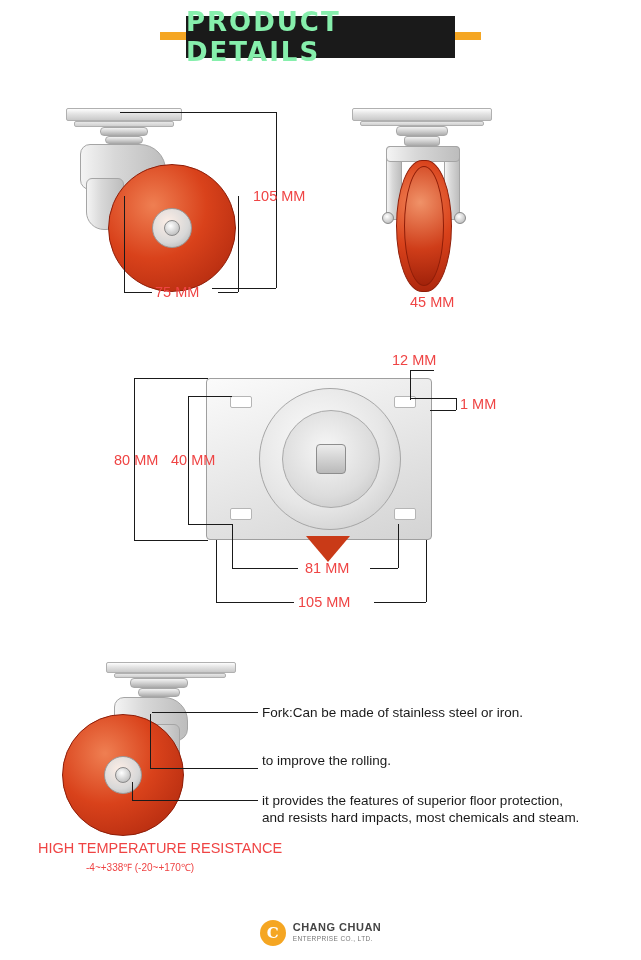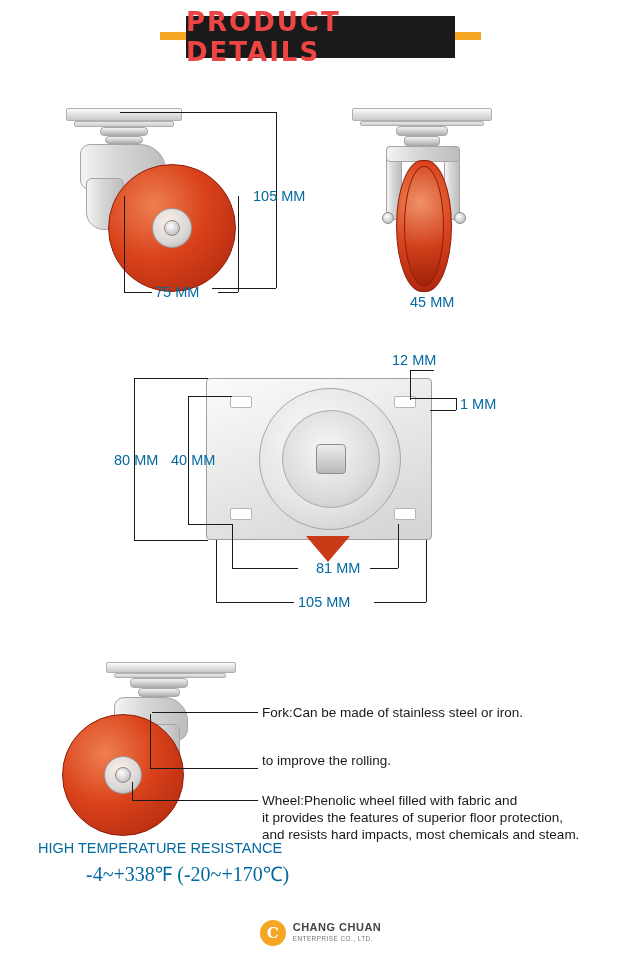--- a/index.html
+++ b/index.html
@@ -17,32 +17,32 @@
   .header {
     position: absolute; top: 16px; left: 0; width: 641px; height: 42px;
   }
   .header .bar-left, .header .bar-right {
     position: absolute; top: 16px; height: 8px; background: #f5a623;
   }
   .header .bar-left { left: 160px; width: 36px; }
   .header .bar-right { right: 160px; width: 36px; }
   .header .title-box {
     position: absolute; left: 186px; top: 0; width: 269px; height: 42px;
-    background: #1a1a1a; color: #ef4444;
+    background: #1a1a1a; color: #86efac;
     display: flex; align-items: center; justify-content: center;
     letter-spacing: 2px;
     font-size: 26px; font-weight: bold;
     font-family: "DejaVu Sans", sans-serif;
   }
 
   
   .lbl {
     position: absolute;
     font-size: 14.5px;
-    color: #0369a1;
+    color: #ef4444;
     white-space: nowrap;
   }
   .line-h { position: absolute; height: 1px; background: #1a1a1a; }
   .line-v { position: absolute; width: 1px; background: #1a1a1a; }
 
   
   .caster { position: absolute; }
 
   .topplate {
     position: absolute;
@@ -211,21 +211,21 @@
 
   <div class="line-h" style="left:188px; top:396px; width:44px;"></div>
   <div class="line-v" style="left:188px; top:396px; height:128px;"></div>
   <div class="line-h" style="left:188px; top:524px; width:44px;"></div>
   <div class="lbl" style="left:171px; top:452px;">40 MM</div>
 
   <div class="line-v" style="left:232px; top:524px; height:44px;"></div>
   <div class="line-v" style="left:398px; top:524px; height:44px;"></div>
   <div class="line-h" style="left:232px; top:568px; width:66px;"></div>
   <div class="line-h" style="left:370px; top:568px; width:28px;"></div>
-  <div class="lbl" style="left:316px; top:560px;">81 MM</div>
+  <div class="lbl" style="left:305px; top:560px;">81 MM</div>
 
   <div class="line-v" style="left:216px; top:540px; height:62px;"></div>
   <div class="line-v" style="left:426px; top:540px; height:62px;"></div>
   <div class="line-h" style="left:216px; top:602px; width:78px;"></div>
   <div class="line-h" style="left:374px; top:602px; width:52px;"></div>
   <div class="lbl" style="left:298px; top:594px;">105 MM</div>
 
   <div class="caster" style="left:58px; top:662px; width:186px; height:172px;">
     <div class="topplate" style="left:48px; top:0; width:130px; height:11px;"></div>
     <div class="topplate" style="left:56px; top:11px; width:112px; height:5px; background:linear-gradient(180deg,#e8e8e8,#cfcfcf);"></div>
@@ -244,27 +244,26 @@
   <div class="line-h" style="left:132px; top:800px; width:126px;"></div>
   <div class="line-v" style="left:132px; top:782px; height:18px;"></div>
 
   <div class="anno" style="left:262px; top:704px; width:360px;">Fork:Can be made of stainless steel or iron.</div>
 
   <div class="anno" style="left:262px; top:752px; width:360px;">
     <div>to improve the rolling.</div>
   </div>
 
   <div class="anno" style="left:262px; top:792px; width:370px;">
-    <div>Wheel:Phenolic wheel filled with fabric and</div>
     <div>it provides the features of superior floor protection,</div>
     <div>and resists hard impacts, most chemicals and steam.</div>
   </div>
 
   <div class="lbl" style="left:38px; top:840px; font-size:14.5px;">HIGH TEMPERATURE RESISTANCE</div>
-  <div class="lbl" style="left:86px; top:860px; font-size:20px;font-family:Liberation Serif, serif;">-4~+338℉ (-20~+170℃)</div>
+  <div class="lbl" style="left:86px; top:860px; font-size:10px;">-4~+338℉ (-20~+170℃)</div>
 
   <div class="footer">
     <div class="logo-mark">C</div>
     <div class="logo-text">
       <div class="logo-name">CHANG CHUAN</div>
       <div class="logo-sub">ENTERPRISE CO., LTD.</div>
     </div>
   </div>
 
 </div>

